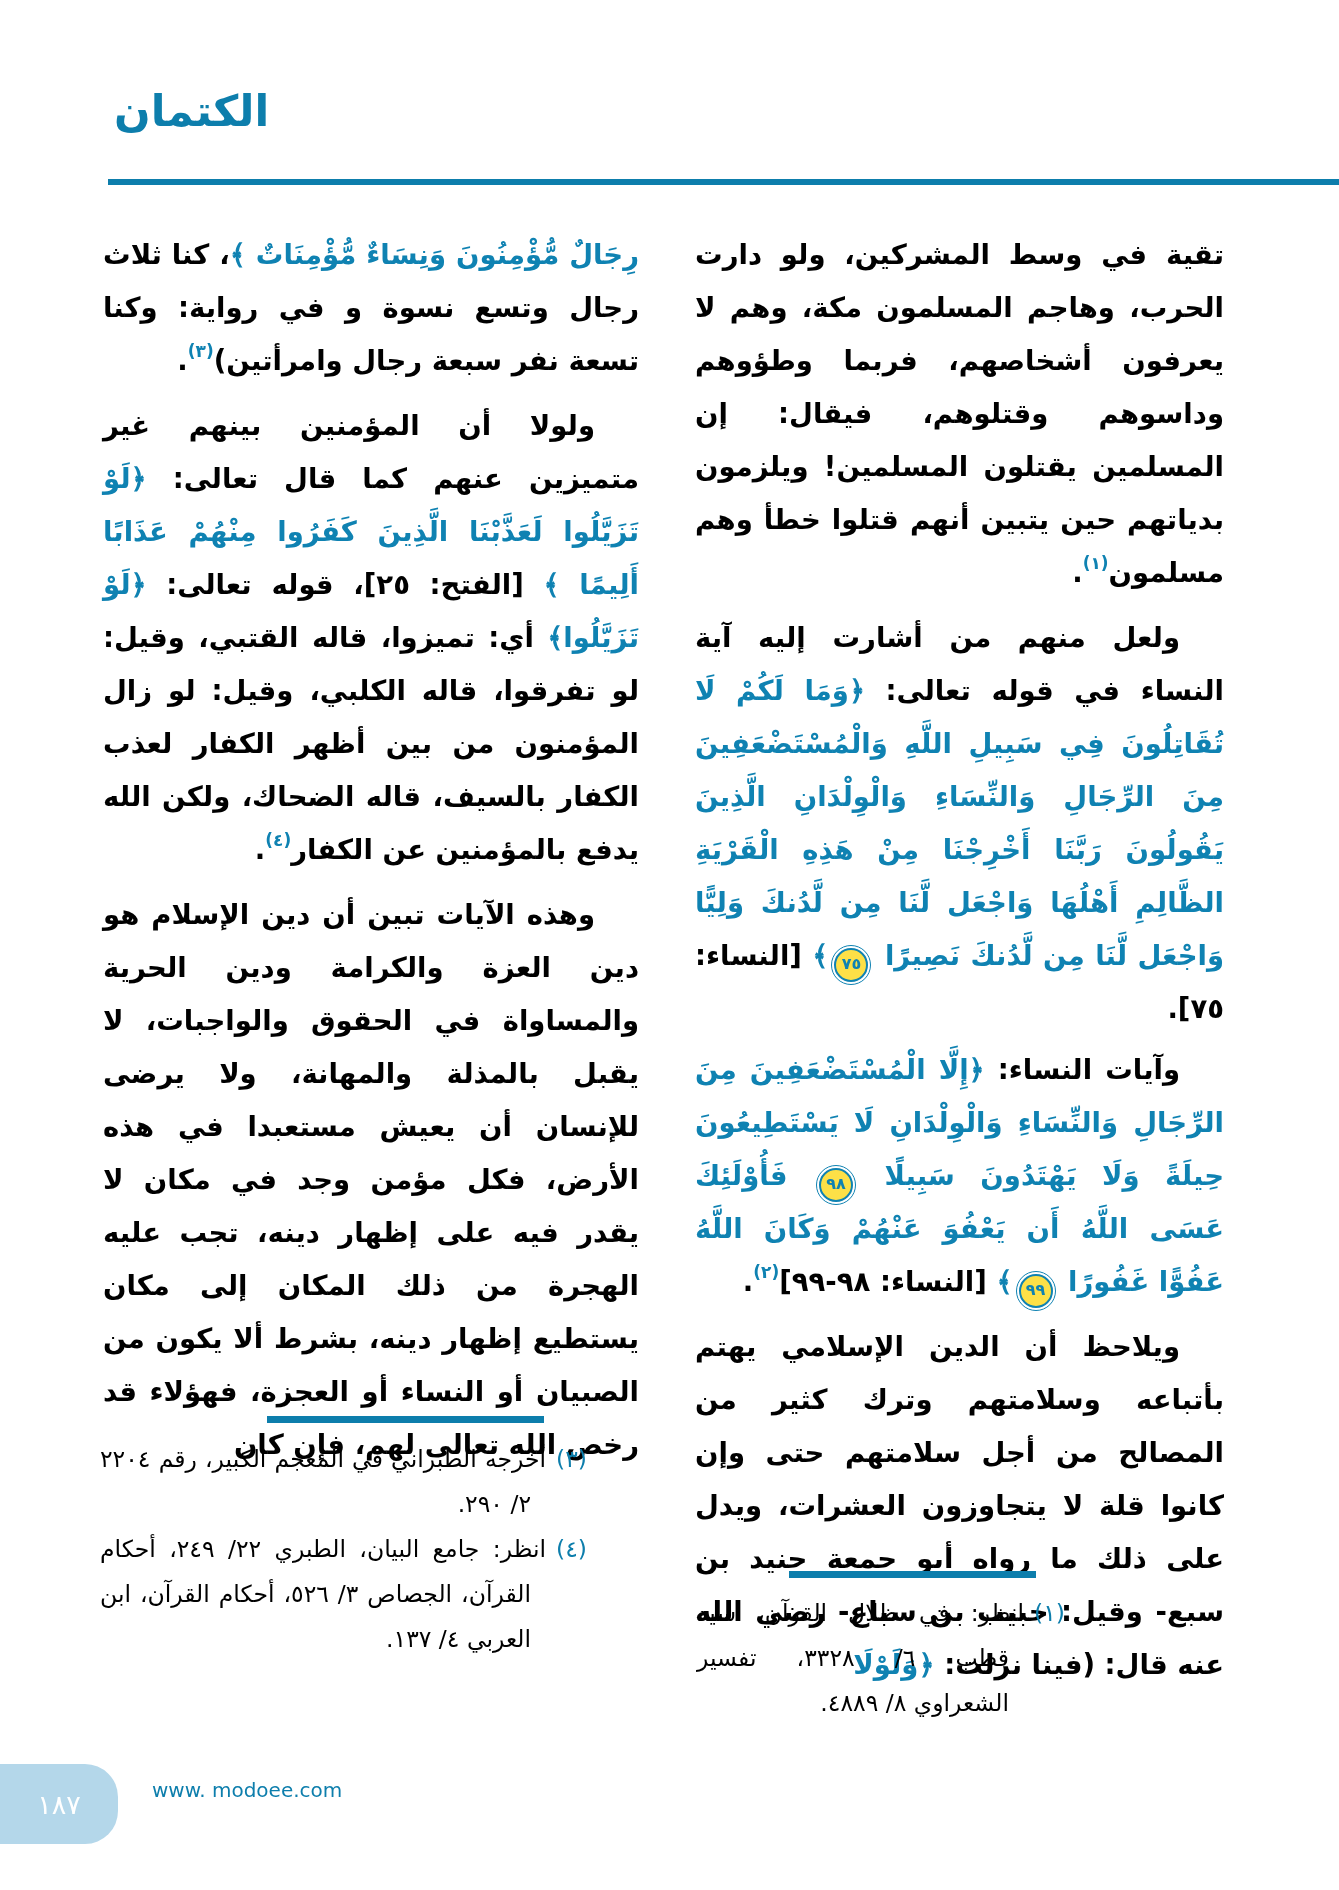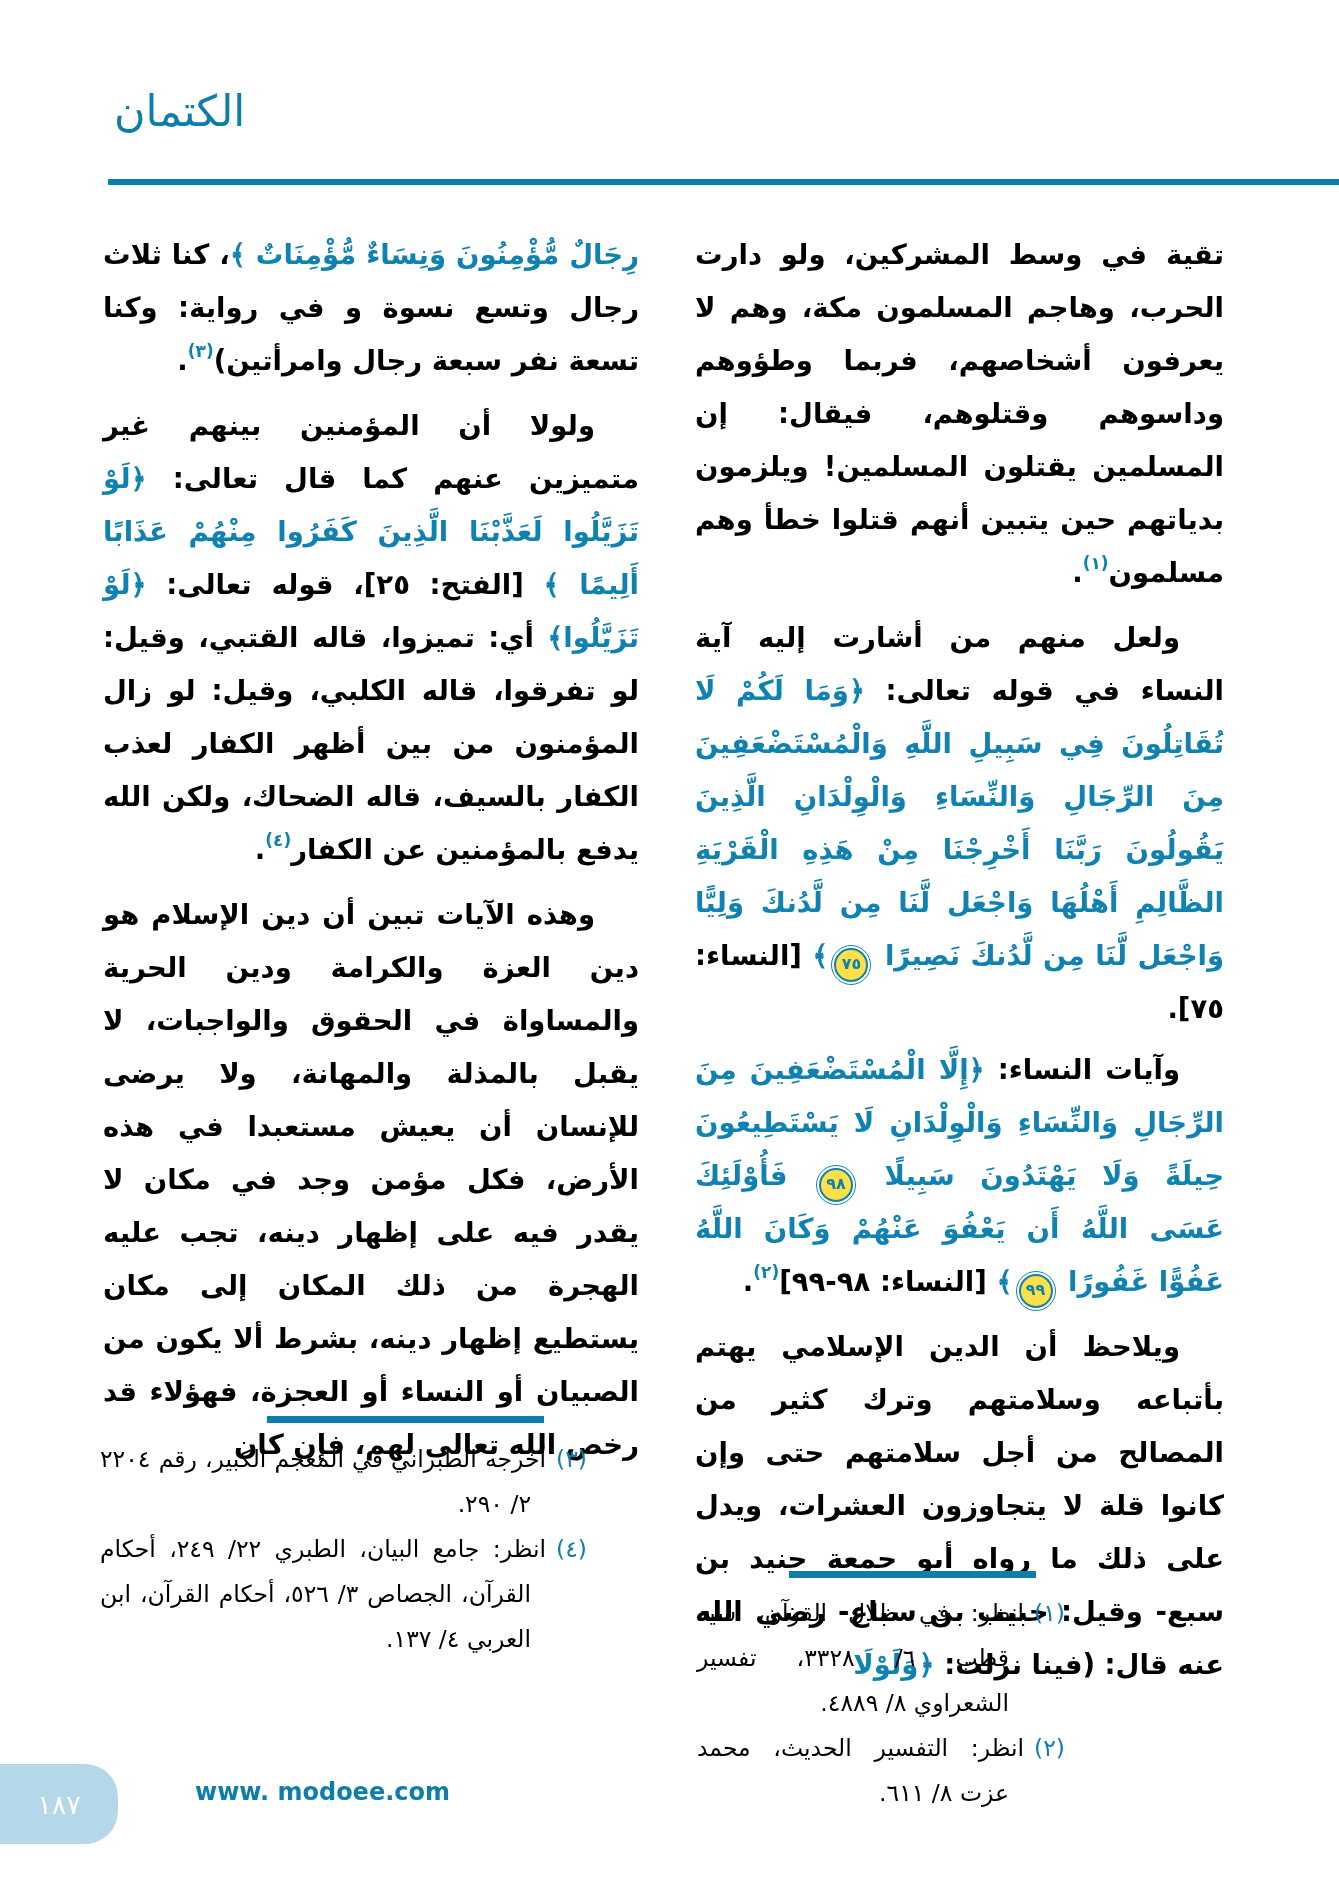--- a/index.html
+++ b/index.html
@@ -9,21 +9,21 @@
     --ink:#000000;
   }
   html,body{margin:0;padding:0;}
   body{
     width:1339px;height:1890px;position:relative;overflow:hidden;
     background:#ffffff;direction:rtl;
     font-family:"DejaVu Sans",sans-serif;color:var(--ink);
   }
   .page-title{
     position:absolute;left:114px;top:86px;
-    font-size:43px;font-weight:normal;color:var(--accent);
+    font-size:43px;font-weight:bold;color:var(--accent);
     line-height:1.2;
   }
   .header-rule{
     position:absolute;left:108px;right:0;top:179px;height:6px;
     background:var(--accent);
   }
   .col{
     position:absolute;top:220px;
     font-size:27.5px;line-height:53px;font-weight:bold;
     text-align:justify;
@@ -58,21 +58,21 @@
   .fn-marker{color:var(--accent);margin-left:10px;}
   .fn-extra{padding-right:0;text-indent:0;margin:0;}
   .page-number-pill{
     position:absolute;left:0;top:1764px;width:118px;height:80px;
     background:var(--pill);border-radius:0 33px 33px 0;
     display:flex;align-items:center;justify-content:center;
   }
   .page-number{color:#ffffff;font-size:27px;letter-spacing:3px;}
   .website{
     position:absolute;left:152px;top:1778px;direction:ltr;
-    color:var(--accent);font-size:24px;font-weight:bold;margin-left:43px;
+    color:var(--accent);font-size:20px;font-weight:normal;
   }
 </style>
 </head>
 <body>
 
 <div class="page-title">الكتمان</div>
 <div class="header-rule"></div>
 
 <div class="col col-right">
   <p>
@@ -110,21 +110,18 @@
   </p>
   <p class="fn">
     <span class="fn-marker">(٤)</span><span>انظر: جامع البيان، الطبري ٢٢/ ٢٤٩، أحكام القرآن، الجصاص ٣/ ٥٢٦، أحكام القرآن، ابن العربي ٤/ ١٣٧.</span>
   </p>
 </div>
 
 <div id="fn-right" class="footnotes">
   <p class="fn">
     <span class="fn-marker">(١)</span><span>انظر: في ظلال القرآن، سيد قطب ٦/ ٣٣٢٨، تفسير الشعراوي ٨/ ٤٨٨٩.</span>
   </p>
-  <p class="fn">
-    <span class="fn-marker">(٢)</span><span>انظر: التفسير الحديث، محمد عزت ٨/ ٦١١.</span>
-  </p>
 </div>
 
 <div class="page-number-pill">
   <span class="page-number">١٨٧</span>
 </div>
 <div class="website">www. modoee.com</div>
 
 </body></html>

